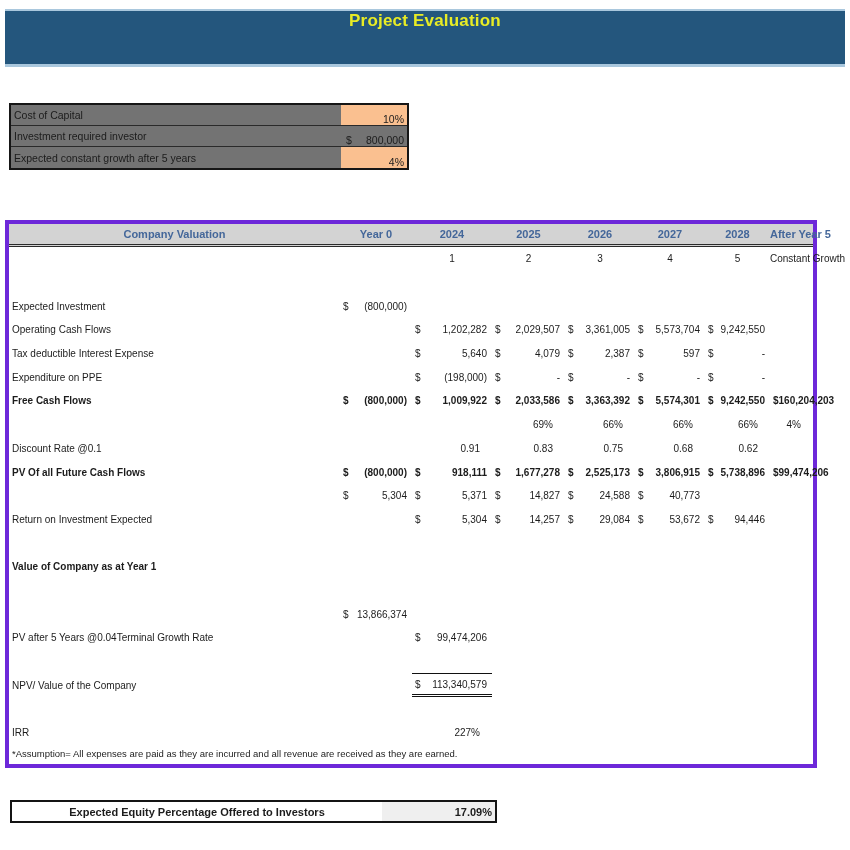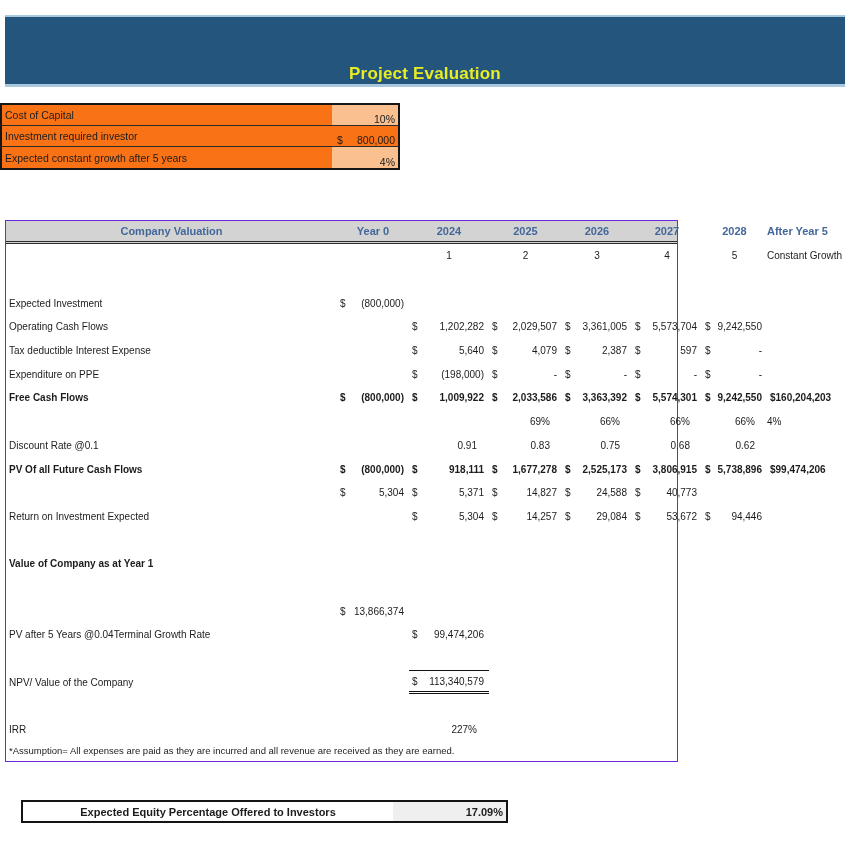--- a/index.html
+++ b/index.html
@@ -10,38 +10,38 @@
   *{box-sizing:border-box}
   html,body{margin:0;padding:0}
   body{
     width:850px;height:850px;overflow:hidden;background:#fff;
     font-family:"Liberation Sans","DejaVu Sans",sans-serif;color:#1c1c1c;
   }
   .page{position:relative;width:850px;height:850px}
 
   
   .banner{
-    position:absolute;left:5px;top:15px;width:840px;height:72px;
+    position:absolute;left:5px;top:9px;width:840px;height:58px;
     background:var(--banner_bg);
     border-top:2px solid var(--banner_edge);border-bottom:3px solid var(--banner_edge);
-    display:flex;align-items:flex-end;justify-content:center;
+    display:flex;align-items:flex-start;justify-content:center;
   }
   .banner-title{color:var(--banner_text);font-weight:bold;font-size:17px;letter-spacing:.2px}
 
   
-  .assumptions{position:absolute;left:0;top:103px;width:400px;border:2px solid #161616;background:#f97316}
+  .assumptions{position:absolute;left:9px;top:103px;width:400px;border:2px solid #161616;background:#737373}
   .arow{display:grid;grid-template-columns:1fr 66px;height:21px;border-bottom:1px solid #2a2a2a;font-size:10.5px;align-items:stretch}
   .arow:last-child{border-bottom:none}
   .alabel{display:flex;align-items:center;padding-left:3px;white-space:nowrap}
   .avalue{display:flex;align-items:flex-end;justify-content:flex-end;padding:0 3px}
   .avalue.acct{justify-content:space-between;padding-left:5px}
   .hl{background:var(--highlight_orange)}
 
   
-  .vtable{position:absolute;left:5px;top:220px;width:673px;border:1px solid #6d28d9;background:#fff}
+  .vtable{position:absolute;left:5px;top:220px;width:812px;border:4px solid #6d28d9;background:#fff}
   .vrow{display:grid;grid-template-columns:331px 72px 80px 73px 70px 70px 65px auto}
   .vhead{
     height:23px;background:var(--header_bg);border-bottom:3px double #2b2b2b;
     color:var(--header_text);font-weight:bold;font-size:11px;align-items:center;
   }
   .vh-label,.vh-col{text-align:center;white-space:nowrap}
   .vbody .vrow{height:23.7px;font-size:10px;align-items:center}
   .vbody .vrow.blank{height:23.7px}
   .vlabel{padding-left:3px;white-space:nowrap;overflow:hidden}
   .vcell{height:100%;display:flex;align-items:center;white-space:nowrap}
@@ -49,21 +49,21 @@
   .vcell.num{justify-content:flex-end;padding-right:12px}
   .vcell.center{justify-content:center}
   .bold{font-weight:bold}
   .vcell.npv{border-top:1px solid #111;border-bottom:3px double #111}
   .vnote{font-size:9.5px;padding:4px 0 5px 3px;white-space:nowrap}
 
   
   .bottom-bar{
     position:absolute;left:10px;top:800px;width:487px;height:23px;
     border:2px solid #141414;display:grid;grid-template-columns:1fr 113px;
-    font-size:11px;font-weight:bold;align-items:stretch;background:#fff;margin-left:11px;
+    font-size:11px;font-weight:bold;align-items:stretch;background:#fff;
   }
   .bb-label{display:flex;align-items:center;justify-content:center;white-space:nowrap}
   .bb-value{background:var(--value_cell_gray);display:flex;align-items:center;justify-content:flex-end;padding-right:3px}
 </style>
 </head>
 <body>
 
 <div class="page">
 
   <div class="banner">

